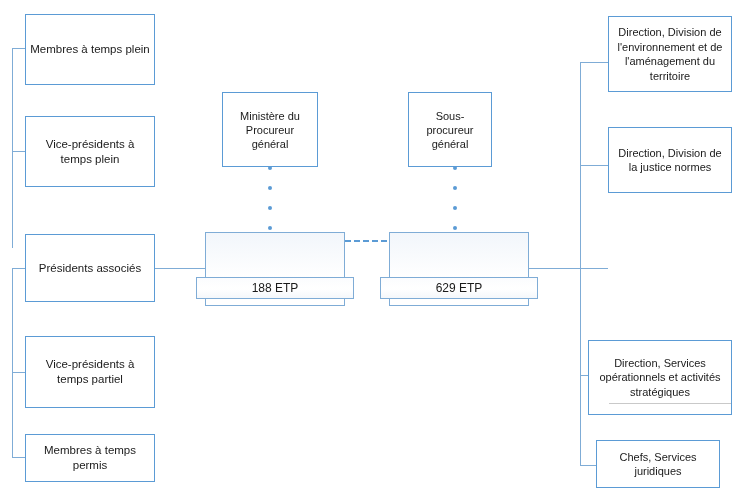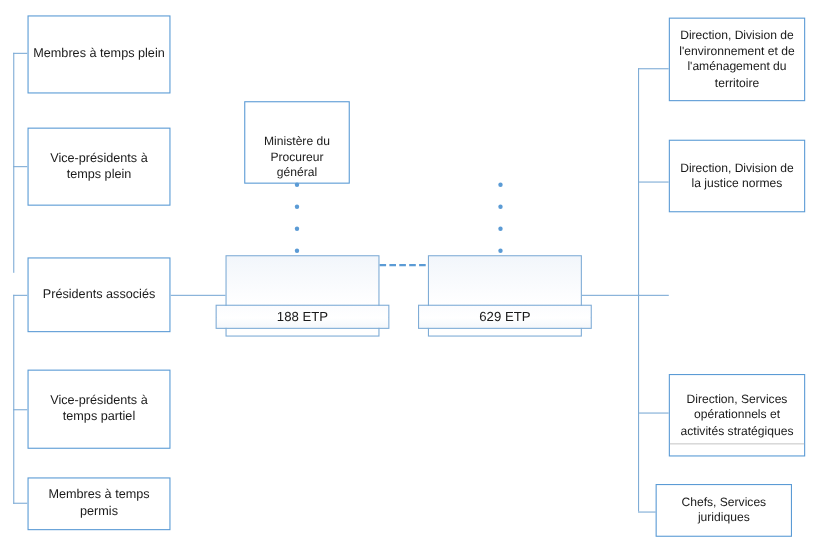--- a/index.html
+++ b/index.html
@@ -132,24 +132,27 @@
   </div>
 
   <div class="node" style="left:25px; top:336px; width:130px; height:72px;">
     <span class="node-label">Vice-présidents à temps partiel</span>
   </div>
 
   <div class="node" style="left:25px; top:434px; width:130px; height:48px;">
     <span class="node-label">Membres à temps permis</span>
   </div>
 
-  <div class="node small" style="left:222px; top:92px; width:96px; height:75px;align-items:flex-end;">
+  <div class="node small" style="left:222px; top:92px; width:96px; height:75px;">
     <span class="node-label">Ministère du Procureur général</span>
   </div>
 
+  <div class="node small" style="left:408px; top:92px; width:84px; height:75px;">
+    <span class="node-label">Sous-procureur général</span>
+  </div>
 
   <div class="dot" style="left:268px; top:166px;"></div>
   <div class="dot" style="left:268px; top:186px;"></div>
   <div class="dot" style="left:268px; top:206px;"></div>
   <div class="dot" style="left:268px; top:226px;"></div>
 
   <div class="dot" style="left:453px; top:166px;"></div>
   <div class="dot" style="left:453px; top:186px;"></div>
   <div class="dot" style="left:453px; top:206px;"></div>
   <div class="dot" style="left:453px; top:226px;"></div>
@@ -186,21 +189,21 @@
 
   <div class="node right-node" style="left:608px; top:16px; width:124px; height:76px;">
     <span class="node-label">Direction, Division de l'environnement et de l'aménagement du territoire</span>
   </div>
 
   <div class="node right-node" style="left:608px; top:127px; width:124px; height:66px;">
     <span class="node-label">Direction, Division de la justice normes</span>
   </div>
 
 
-  <div class="node right-node" style="left:608px; top:340px; width:124px; height:75px;">
+  <div class="node right-node" style="left:588px; top:340px; width:144px; height:75px;">
     <span class="node-label">Direction, Services opérationnels et activités stratégiques</span>
   </div>
   <div class="strike" style="left:609px; top:403px; width:122px;"></div>
 
   <div class="node right-node" style="left:596px; top:440px; width:124px; height:48px;">
     <span class="node-label">Chefs, Services juridiques</span>
   </div>
 
 </div>
 

